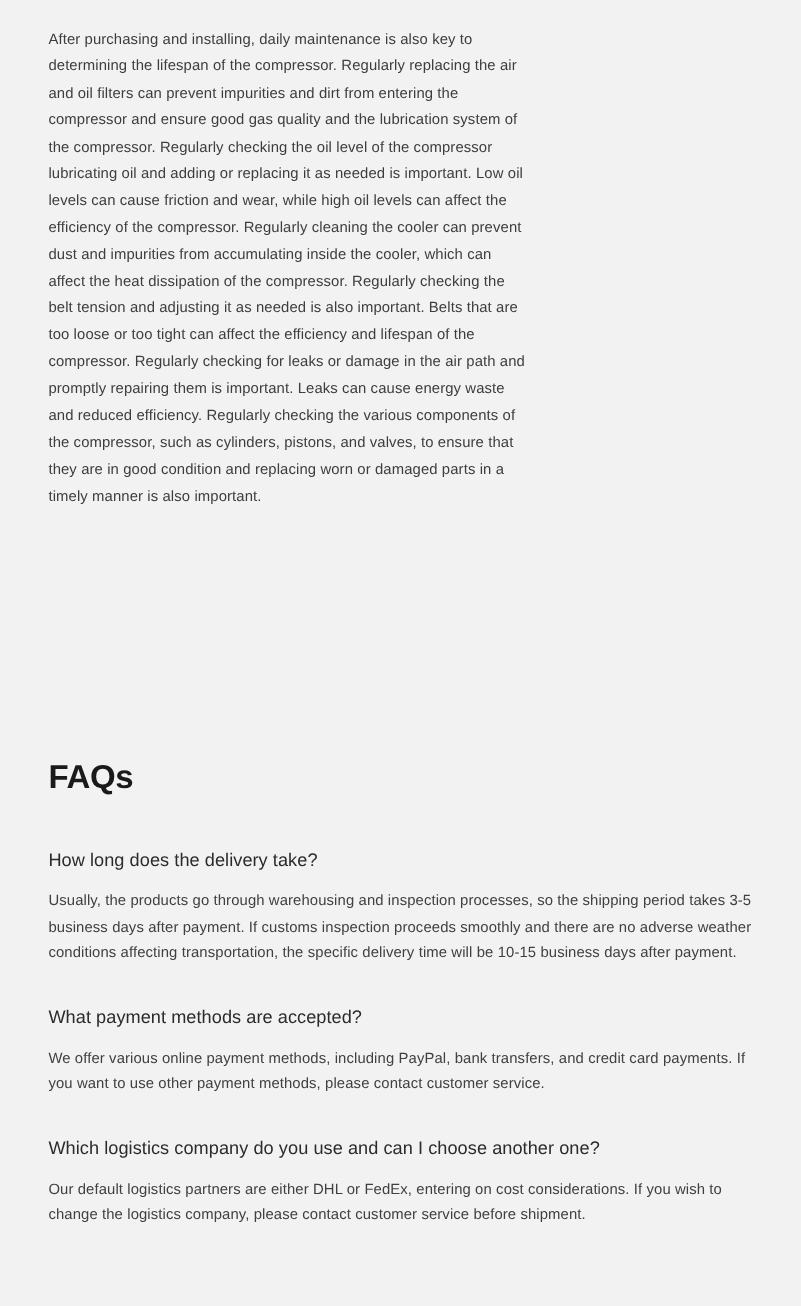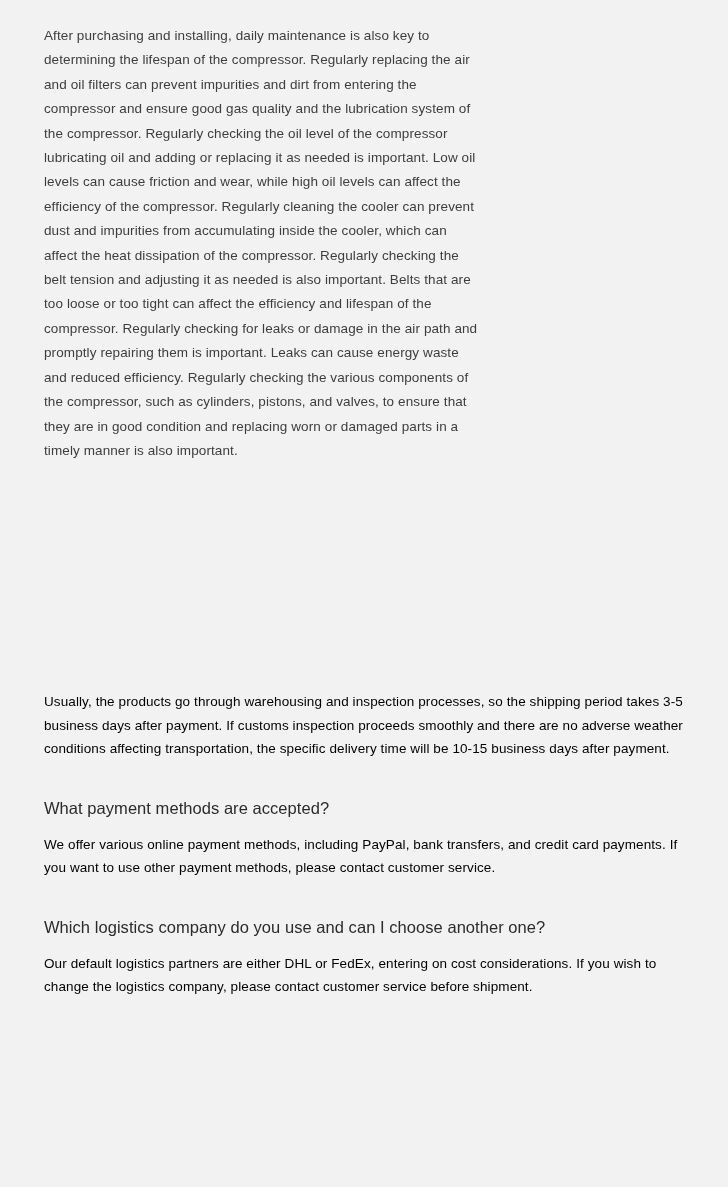--- a/index.html
+++ b/index.html
@@ -57,41 +57,43 @@
   .faq-q {
     font-size: 16.5px;
     color: #2b2b2b;
     font-weight: normal;
     margin: 0 0 12px 0;
     line-height: 26px;
     letter-spacing: 0.05px;
   }
   .faq-a {
     font-size: 13.5px;
-    color: #000000;
+    color: #404040;
     line-height: 23.5px;
     margin: 0;
     letter-spacing: 0.1px;
   }
   .faq-q-wide {
     width: 540px;
   }
 </style>
 </head>
 <body>
 
 <div class="page">
 
   <div class="intro-block">
     <p>After purchasing and installing, daily maintenance is also key to determining the lifespan of the compressor. Regularly replacing the air and oil filters can prevent impurities and dirt from entering the compressor and ensure good gas quality and the lubrication system of the compressor. Regularly checking the oil level of the compressor lubricating oil and adding or replacing it as needed is important. Low oil levels can cause friction and wear, while high oil levels can affect the efficiency of the compressor. Regularly cleaning the cooler can prevent dust and impurities from accumulating inside the cooler, which can affect the heat dissipation of the compressor. Regularly checking the belt tension and adjusting it as needed is also important. Belts that are too loose or too tight can affect the efficiency and lifespan of the compressor. Regularly checking for leaks or damage in the air path and promptly repairing them is important. Leaks can cause energy waste and reduced efficiency. Regularly checking the various components of the compressor, such as cylinders, pistons, and valves, to ensure that they are in good condition and replacing worn or damaged parts in a timely manner is also important.</p>
   </div>
 
   <div class="faq-section">
+    <h2 class="faq-title">FAQs</h2>
 
     <div class="faq-item">
+      <h3 class="faq-q">How long does the delivery take?</h3>
       <p class="faq-a">Usually, the products go through warehousing and inspection processes, so the shipping period takes 3-5 business days after payment. If customs inspection proceeds smoothly and there are no adverse weather conditions affecting transportation, the specific delivery time will be 10-15 business days after payment.</p>
     </div>
 
     <div class="faq-item">
       <h3 class="faq-q">What payment methods are accepted?</h3>
       <p class="faq-a">We offer various online payment methods, including PayPal, bank transfers, and credit card payments. If you want to use other payment methods, please contact customer service.</p>
     </div>
 
     <div class="faq-item">
       <h3 class="faq-q faq-q-wide">Which logistics company do you use and can I choose another one?</h3>

